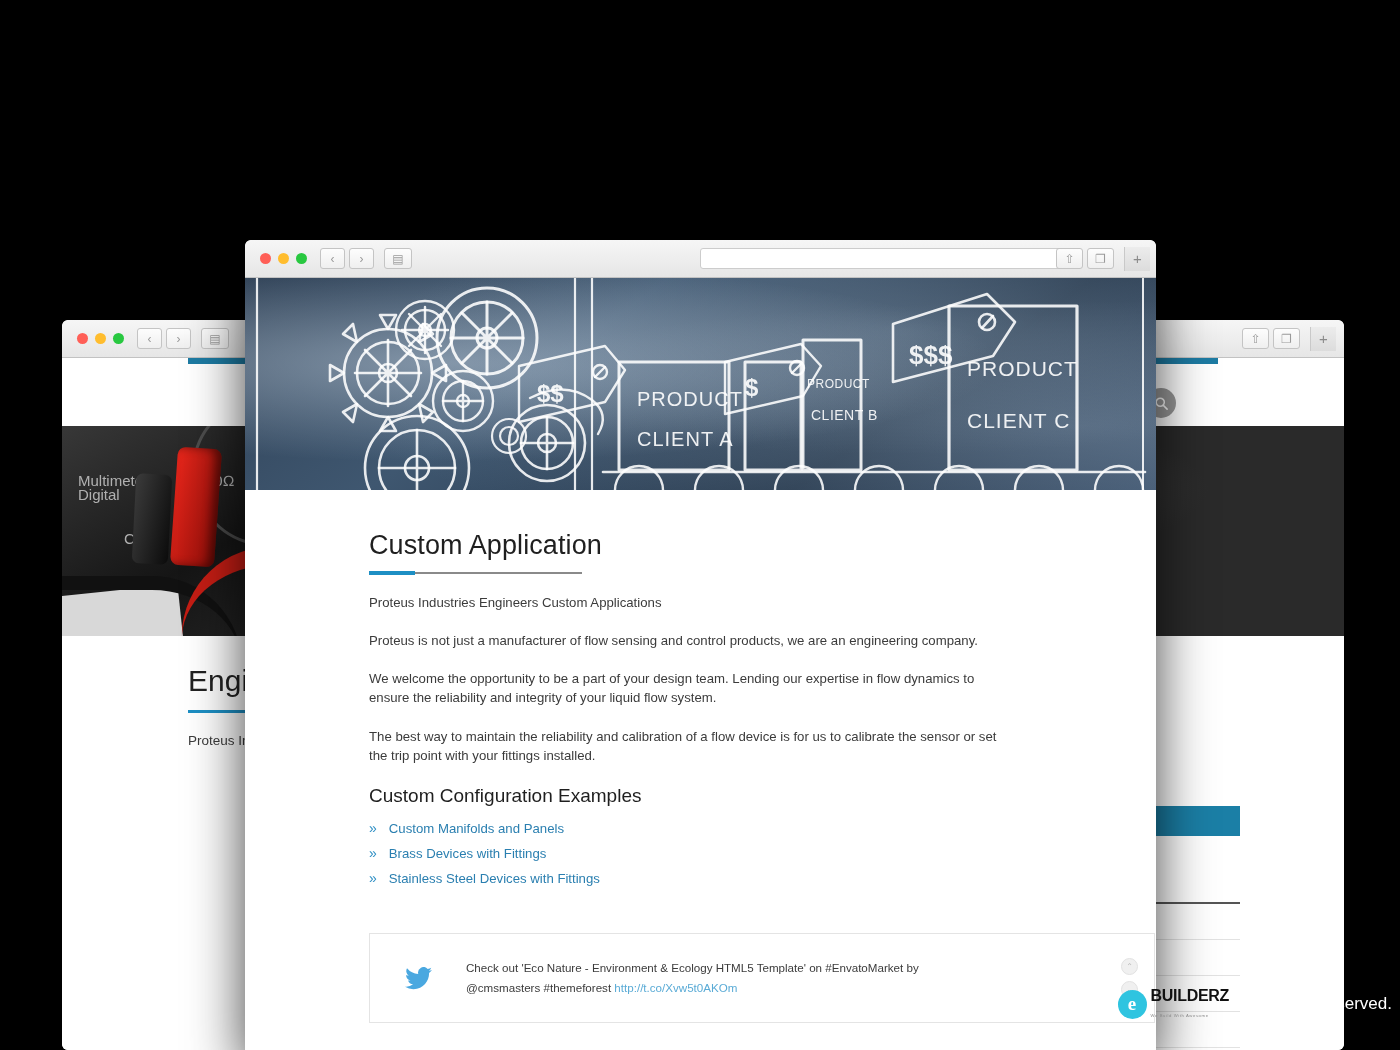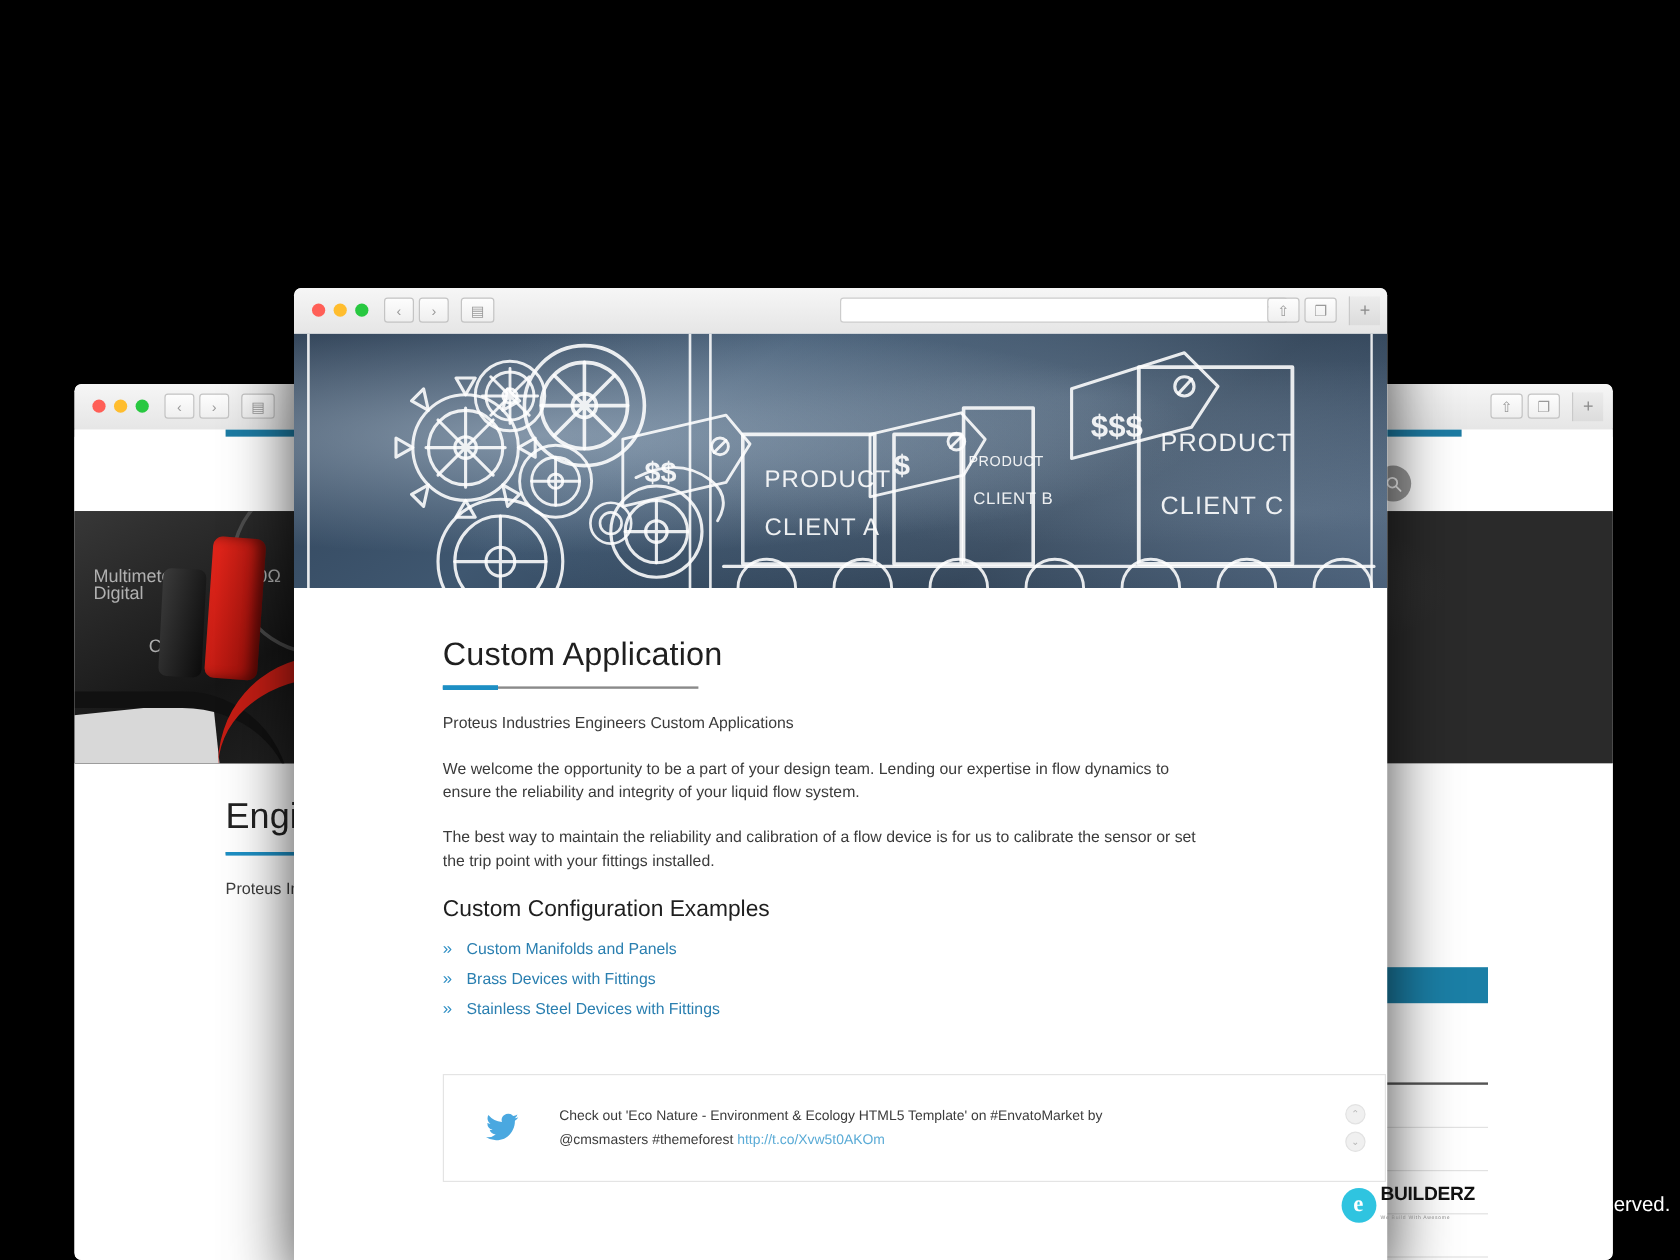--- a/index.html
+++ b/index.html
@@ -369,20 +369,21 @@
 
           <path class="chalk" stroke-width="2" d="M898 0 L898 212"></path>
         </svg>
       </div>
 
       <div class="pagebody">
         <h1 class="page-title">Custom Application</h1>
         <div class="title-rule"></div>
 
         <p class="p">Proteus Industries Engineers Custom Applications</p>
+        <p class="p">Proteus is not just a manufacturer of flow sensing and control products, we are an engineering company.</p>
         <p class="p">We welcome the opportunity to be a part of your design team. Lending our expertise in flow dynamics to ensure the reliability and integrity of your liquid flow system.</p>
         <p class="p">The best way to maintain the reliability and calibration of a flow device is for us to calibrate the sensor or set the trip point with your fittings installed.</p>
 
         <h2 class="sub-head">Custom Configuration Examples</h2>
         <ul class="linklist">
           <li>
             <span class="chev">»</span>
             <a href="#">Custom Manifolds and Panels</a>
           </li>
           <li>

